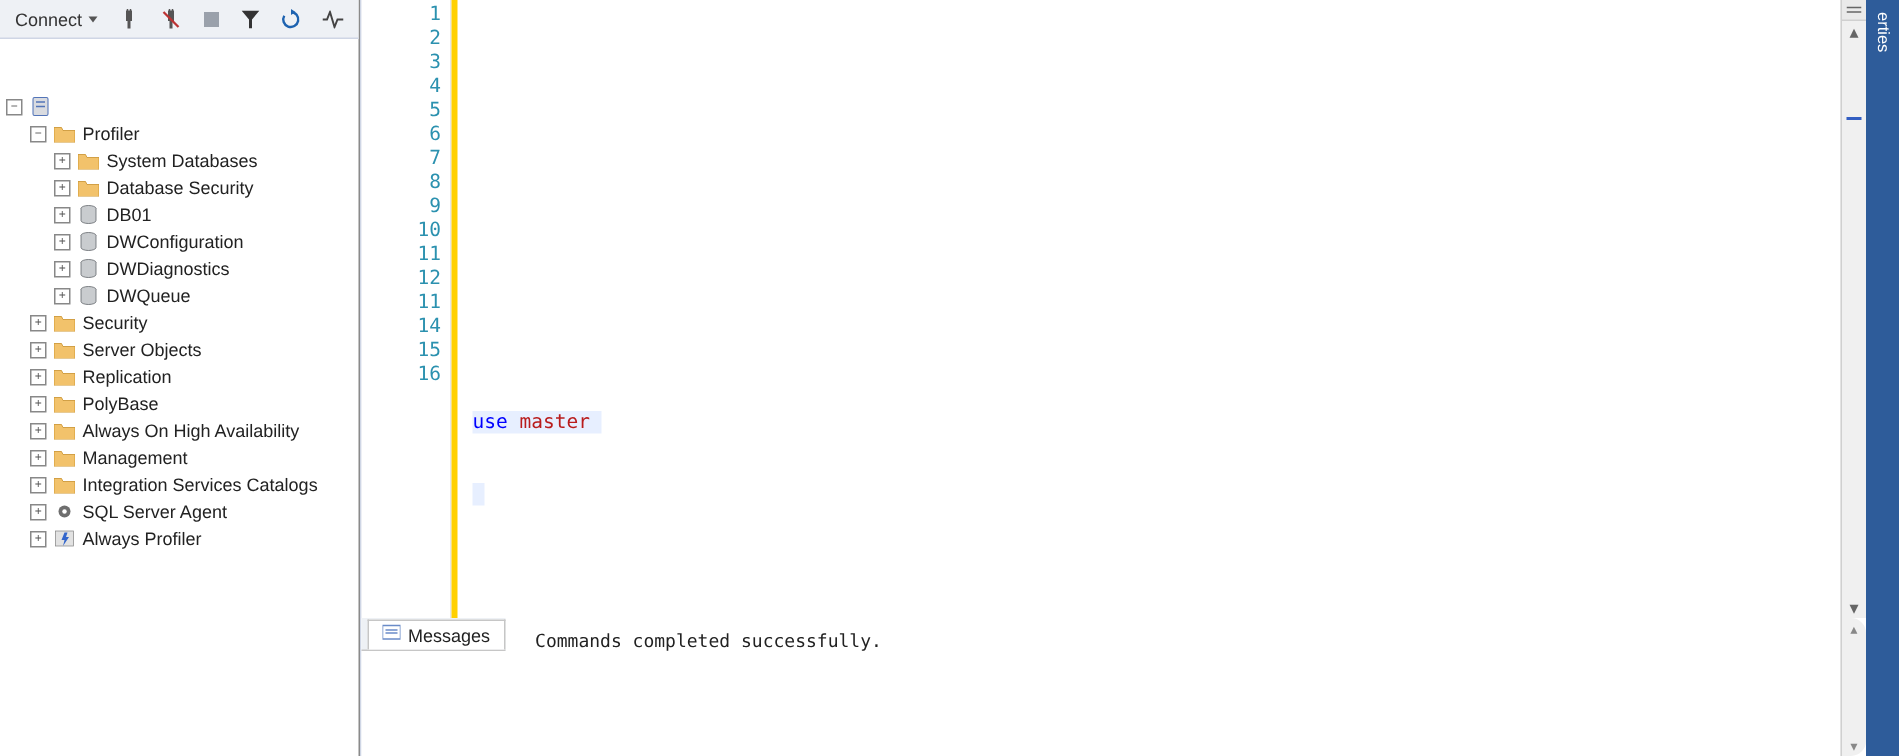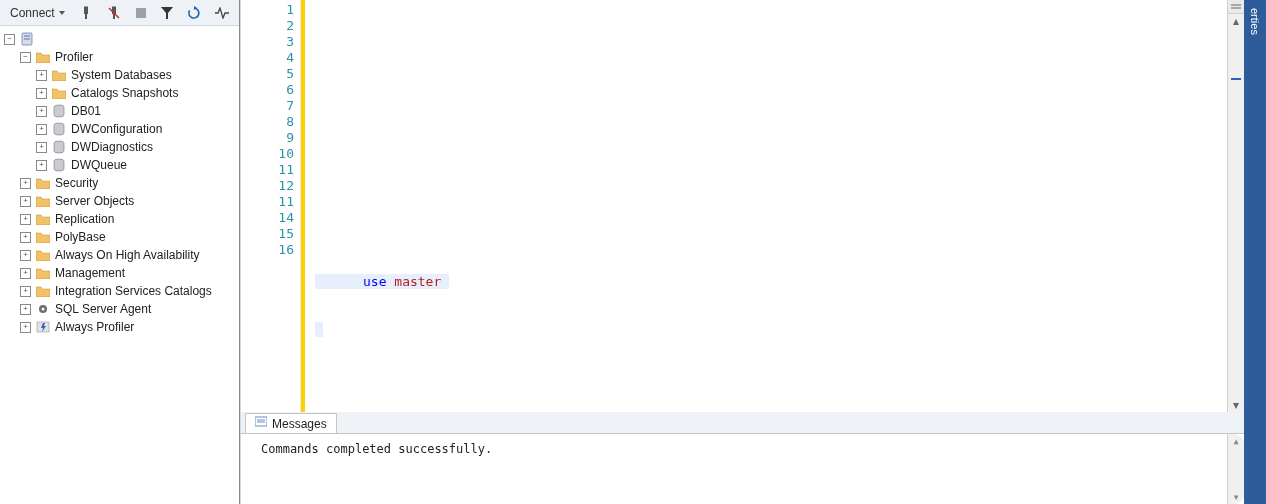--- a/index.html
+++ b/index.html
@@ -14,20 +14,21 @@
     display: flex;
   }
   
   .object-explorer {
     width: 240px;
     height: 100%;
     background: #fff;
     border-right: 1px solid #8a8a8a;
     display: flex;
     flex-direction: column;
+    gap: 32px;
   }
   .oe-toolbar {
     height: 26px;
     background: #eef1f5;
     border-bottom: 1px solid #cfd6e5;
     display: flex;
     align-items: center;
     padding: 0 6px;
     gap: 6px;
   }
@@ -126,21 +127,21 @@
   .code-body {
     flex:1;
     font-family:Consolas,monospace;
     font-size:13px;
     line-height:16px;
     padding:2px 10px;
     position:relative;
     white-space:pre;
   }
   .code-line { height:16px; }
-  .kw { color:#0000ff;padding-left:48px; }
+  .kw { color:#0000ff; }
   .txt { color:#b91c1c; }
   .bg-hl { background:#e7efff; }
   .vscroll {
     width:17px;
     background:#f0f0f0;
     border-left:1px solid #d0d0d0;
     position:relative;
   }
   .vscroll .pin {
     position:absolute; top:0; left:0; right:0; height:14px;
@@ -187,21 +188,21 @@
     border-top:4px solid #555;
   }
   .zoom-bar .hscroll-arrow {
     width:14px; height:14px;
     display:flex; align-items:center; justify-content:center;
     color:#888; cursor:pointer;
   }
 
   .messages-panel {
     height:92px;
-    display:flex; flex-direction:column;
+    display:flex; 
     background:#fff;
   }
   .msg-tabs {
     height:22px;
     background:#eef1f5;
     display:flex; align-items:flex-end;
     border-bottom:1px solid #c6c6c6;
     padding-left:4px;
   }
   .msg-tab {
@@ -332,21 +333,21 @@
     </div>
 
     <div class="tree-row">
       <span class="spacer" style="width:32px"></span>
       <span class="expander">+</span>
       <span class="node-icon">
           <svg width="14" height="12">
             <path class="folder" d="M0 2h5l1 2h8v8H0z"></path>
           </svg>
         </span>
-      <span class="label">Catalogs Snapshots</span>
+      <span class="label">Database Security</span>
     </div>
 
     <div class="tree-row">
       <span class="spacer" style="width:32px"></span>
       <span class="expander">+</span>
       <span class="node-icon">
           <svg width="12" height="14">
             <ellipse class="db-cyl" cx="6" cy="3" rx="5" ry="2"></ellipse>
             <path class="db-cyl" d="M1 3v8a5 2 0 0 0 10 0V3"></path>
           </svg>

